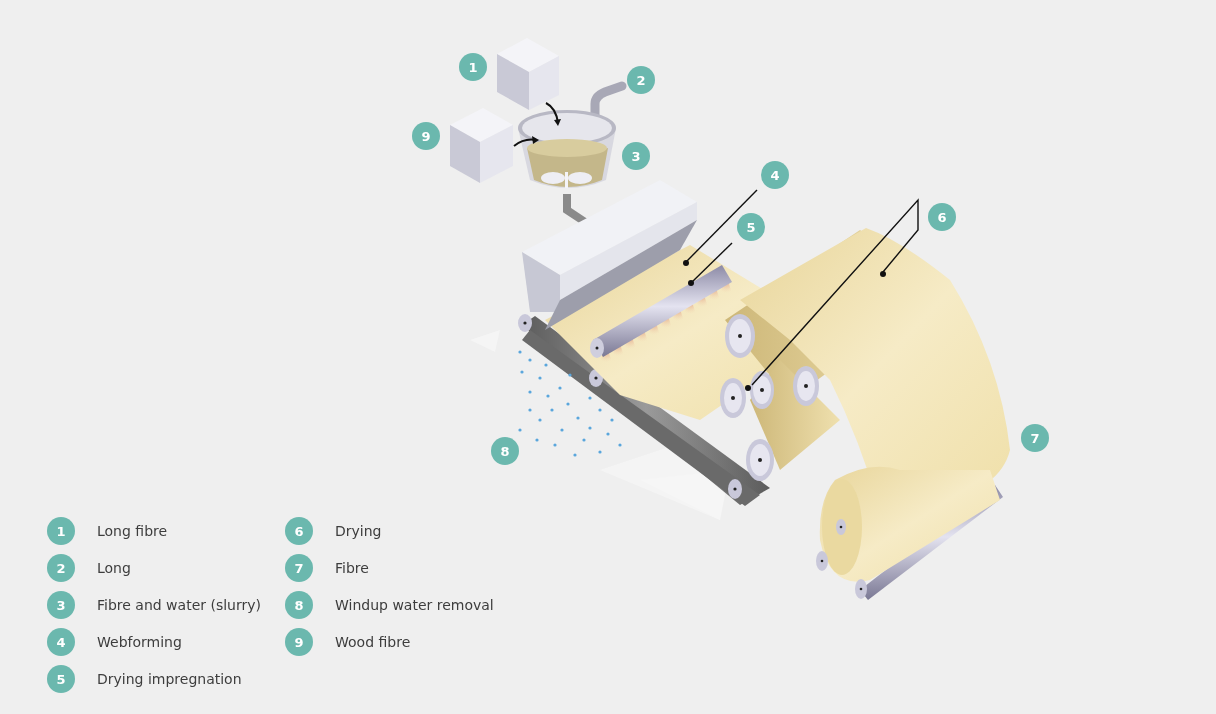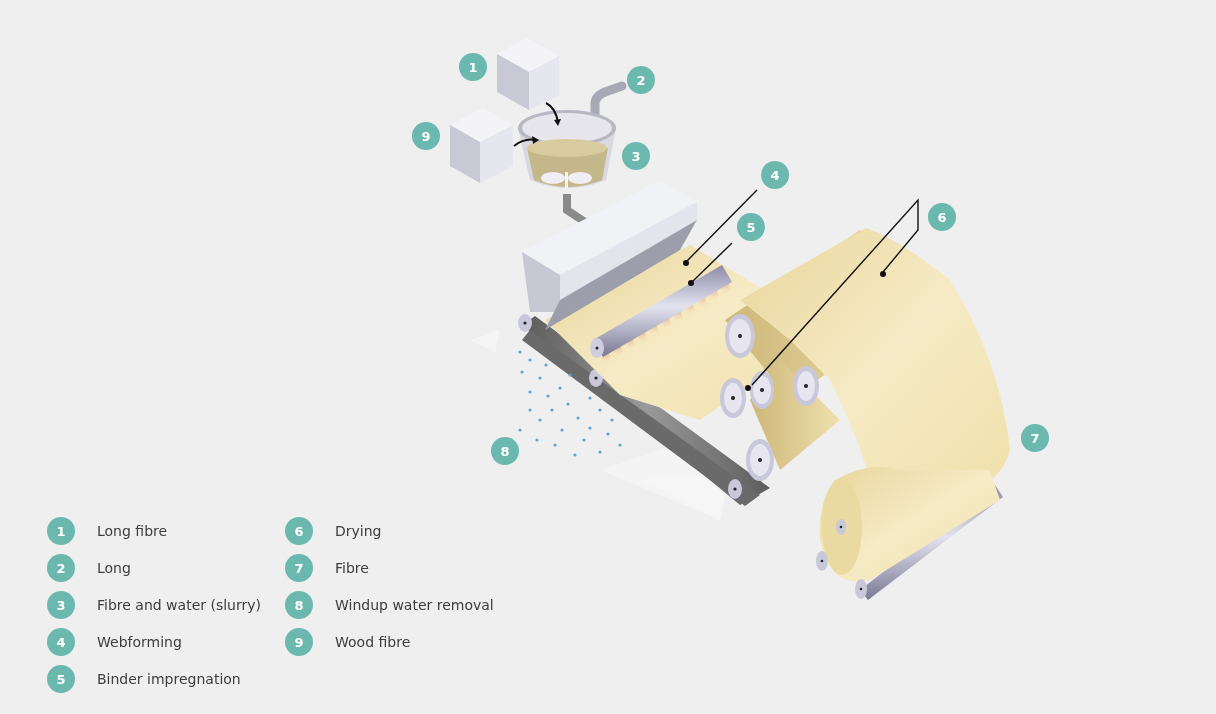--- a/index.html
+++ b/index.html
@@ -232,21 +232,21 @@
   <div class="legend-item" style="left:47px;top:591px">
     <span class="badge">3</span>
     <span class="legend-label">Fibre and water (slurry)</span>
   </div>
   <div class="legend-item" style="left:47px;top:628px">
     <span class="badge">4</span>
     <span class="legend-label">Webforming</span>
   </div>
   <div class="legend-item" style="left:47px;top:665px">
     <span class="badge">5</span>
-    <span class="legend-label">Binder impregnation</span>
+    <span class="legend-label">Drying impregnation</span>
   </div>
   <div class="legend-item" style="left:285px;top:517px">
     <span class="badge">6</span>
     <span class="legend-label">Drying</span>
   </div>
   <div class="legend-item" style="left:285px;top:554px">
     <span class="badge">7</span>
     <span class="legend-label">Fibre</span>
   </div>
   <div class="legend-item" style="left:285px;top:591px">

